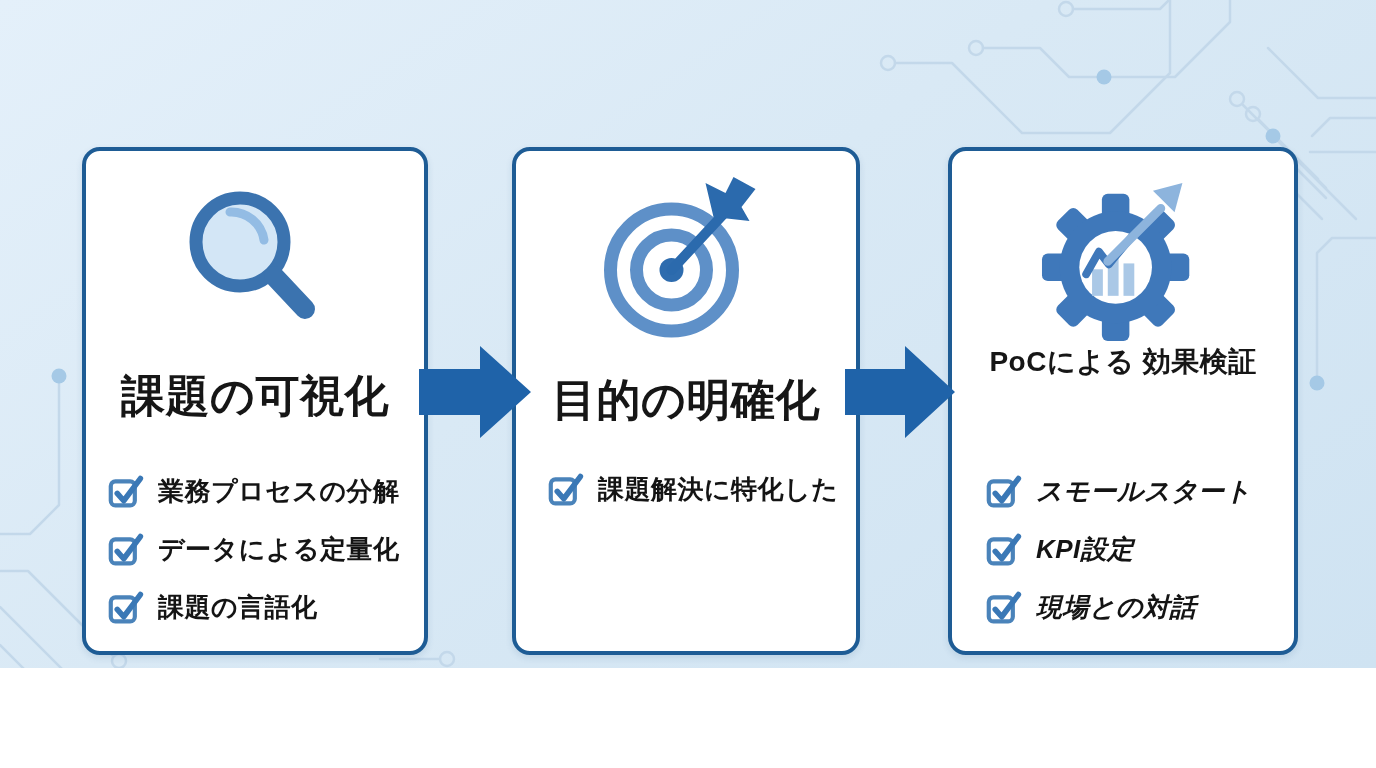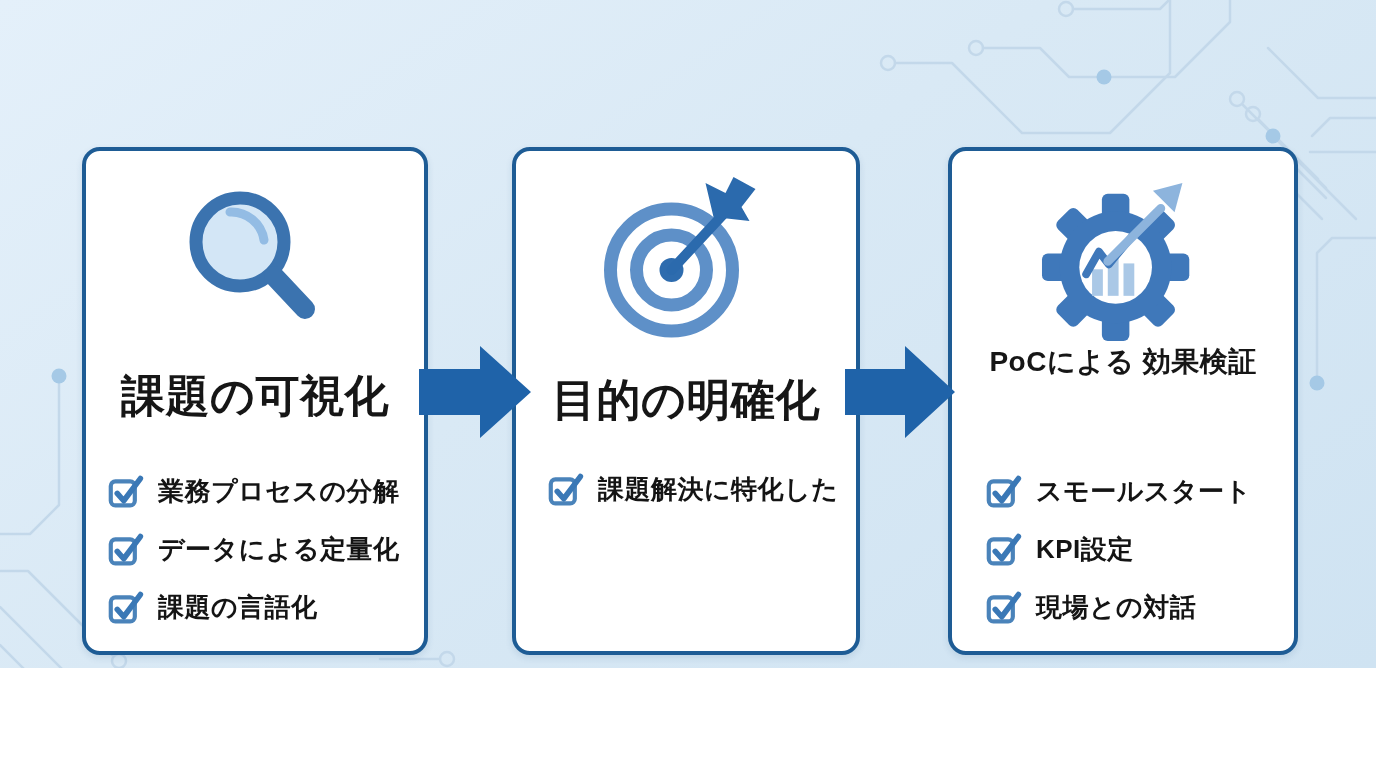--- a/index.html
+++ b/index.html
@@ -41,21 +41,21 @@
   }
   #card-1 .card-title { top:218px; }
   #card-2 .card-title { top:222px; }
   #card-3 .card-title { top:194px; font-size:28px; }
 
   .checklist {
     position:absolute; list-style:none; margin:0; padding:0; right:6px;
   }
   #card-1 .checklist { top:322px; left:22px; }
   #card-2 .checklist { top:320px; left:32px; }
-  #card-3 .checklist { top:322px; left:34px; }
+  #card-3 .checklist { top:322px; left:34px;font-style:italic; }
 
   .check-row {
     display:flex; align-items:flex-start; gap:13px;
     margin-bottom:21px; min-height:37px;
   }
   .cb { flex:0 0 auto; width:37px; height:37px; }
   .cb svg { overflow:visible; display:block; }
   .row-text {
     font-size:26px; font-weight:bold; color:#141414;
     line-height:1.3; padding-top:2px; letter-spacing:0.5px;

